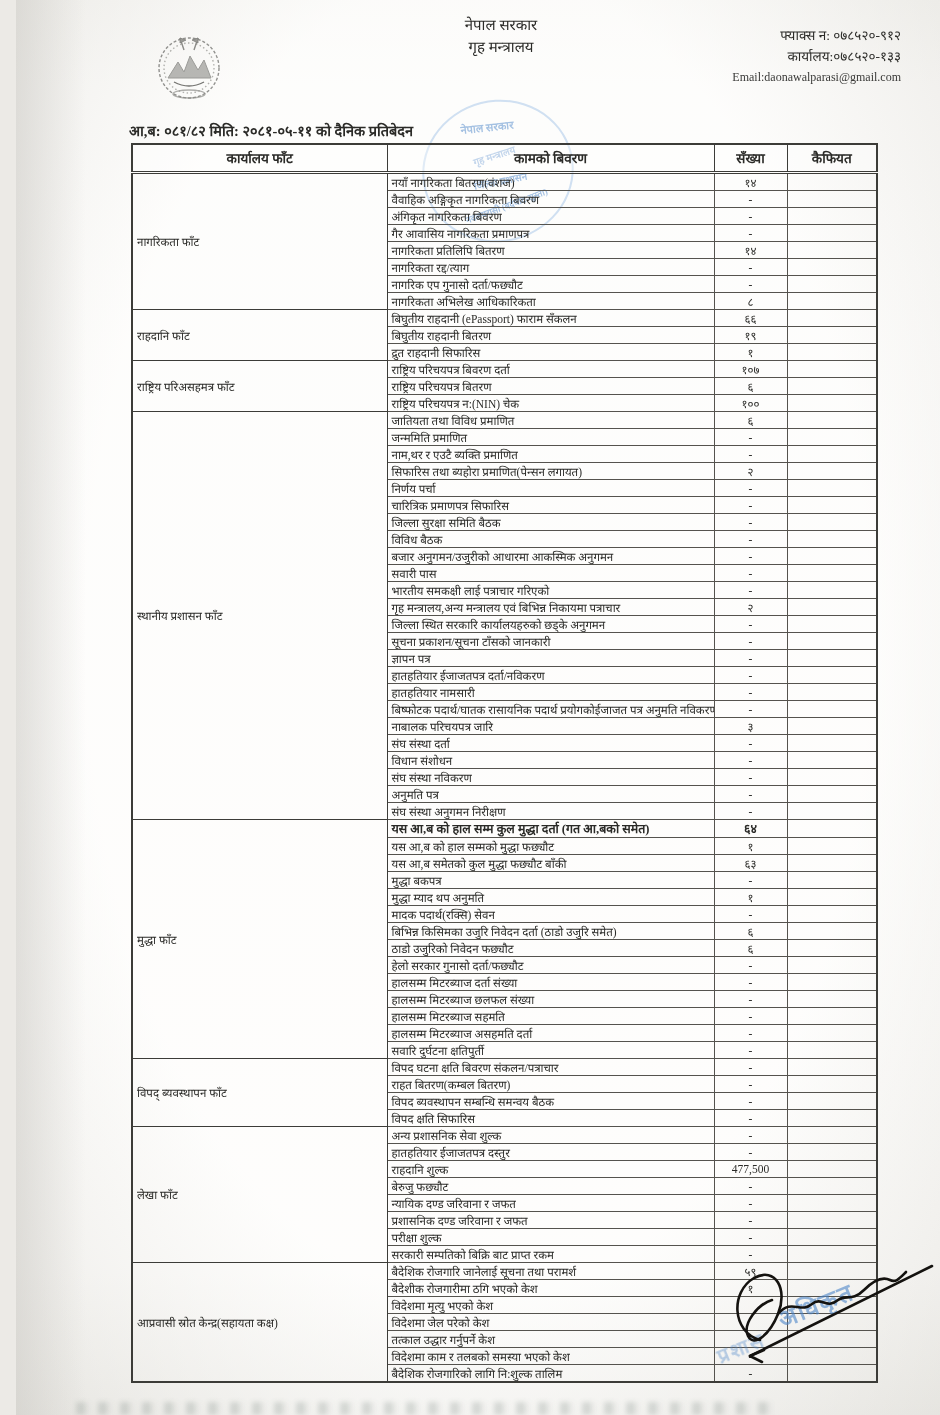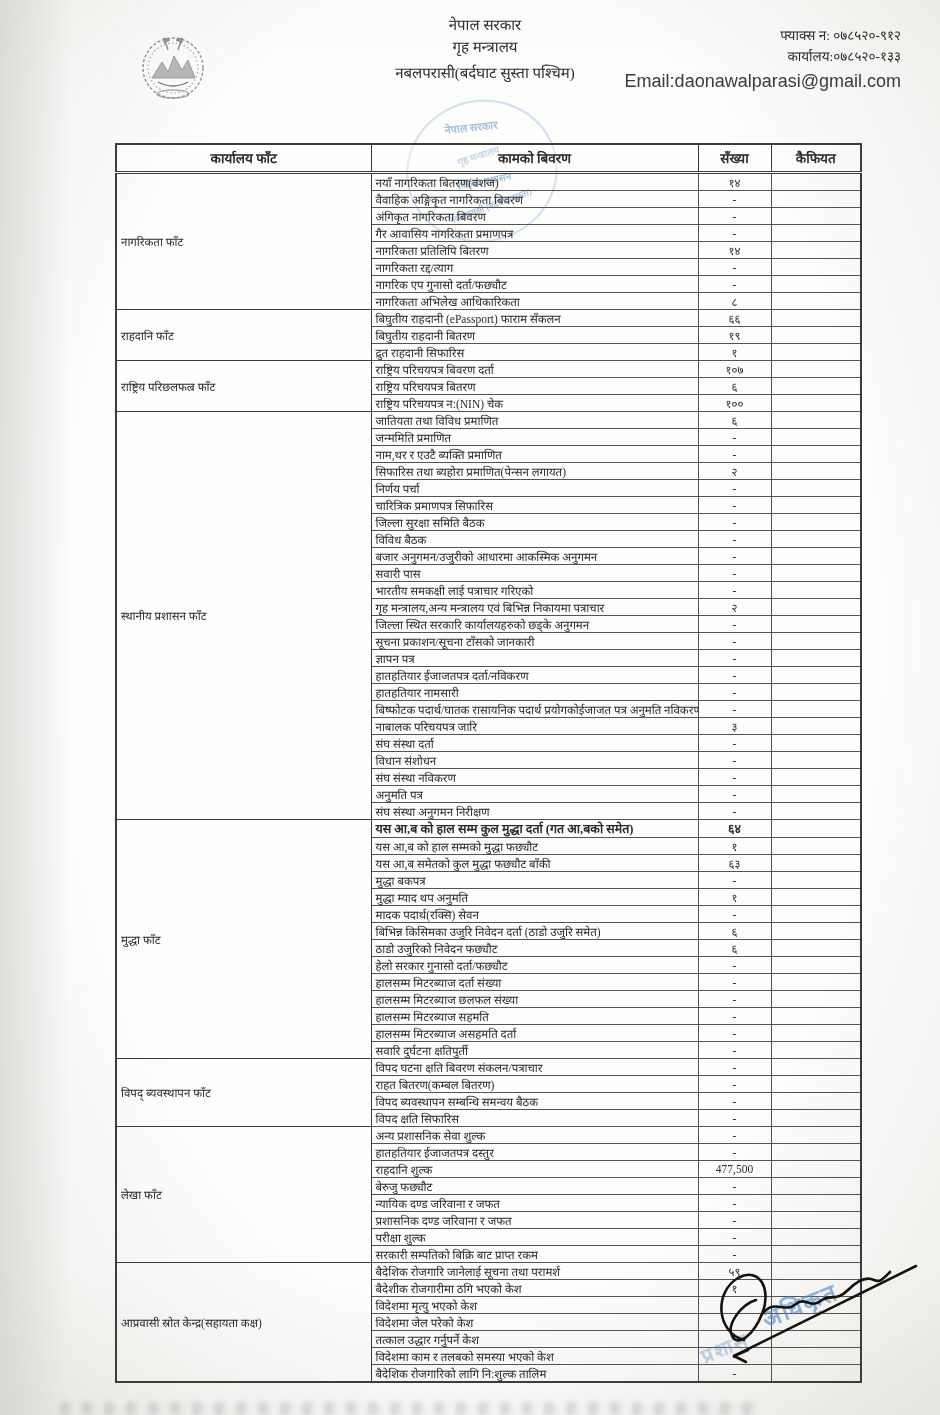--- a/index.html
+++ b/index.html
@@ -6,34 +6,35 @@
   body{
     width:940px;height:1415px;
     background:#eceae6;
     font-family:"Liberation Serif", serif;
     position:relative;overflow:hidden;
     color:#2b2b28;
   }
   .page{
     position:absolute;inset:0;
     background:linear-gradient(180deg,#f7f6f2 0%,#fbfaf7 6%,#fcfbf8 90%,#f3f2ee 100%);
+    margin-left:16px;
   }
   .page::before{
     content:"";position:absolute;inset:0;
     background:radial-gradient(ellipse at 50% 45%, rgba(255,255,255,.6) 60%, rgba(190,188,182,.25) 100%);
     pointer-events:none;
   }
   
   .hdr-center{position:absolute;left:300px;top:14px;width:370px;text-align:center;}
   .hdr-line1{font-size:15px;}
   .hdr-line2{font-size:15px;margin-top:2px;}
   .hdr-office{font-size:25px;font-weight:bold;margin-top:4px;letter-spacing:.5px;}
   .hdr-district{font-size:15px;margin-top:6px;}
   .hdr-right{position:absolute;right:39px;top:26px;text-align:right;font-size:13.5px;line-height:1.55;}
-  .hdr-right .email{font-family:Liberation Sans, sans-serif;font-size:18px;color:#3a3a38;}
+  .hdr-right .email{font-family:Liberation Serif, serif;font-size:12px;color:#3a3a38;}
   .report-line{position:absolute;left:113px;top:120px;font-size:14.5px;font-weight:bold;}
   
   .emblem{position:absolute;left:138px;top:30px;width:70px;height:76px;opacity:.85;}
   
   table.report{
     position:absolute;left:115px;top:143px;width:745px;
     border-collapse:collapse;table-layout:fixed;
     font-size:11.5px;
   }
   table.report col.c1{width:255px}
@@ -116,29 +117,29 @@
       <path d="M20 52 Q35 60 50 52" stroke="#5c5c58"></path>
       <path d="M30 20 L26 8 M40 20 L44 8" stroke="#7a7a76"></path>
       <path d="M26 8 l6 2 -6 3 Z M44 8 l-6 2 6 3 Z" fill="#8a8a86" stroke="#6a6a66" stroke-width=".8"></path>
       <ellipse cx="35" cy="64" rx="16" ry="4" stroke="#7a7a76" opacity=".7"></ellipse>
     </g>
   </svg>
 
   <div class="hdr-center">
     <div class="hdr-line1">नेपाल सरकार</div>
     <div class="hdr-line2">गृह मन्त्रालय</div>
-    <div class="hdr-district">नबलपरासी(बर्दघाट सुस्ता पश्चिम)</div>
   </div>
 
   <div class="hdr-right">
     <div>फ्याक्स न: ०७८५२०-९१२</div>
     <div>कार्यालय:०७८५२०-१३३</div>
     <div class="email">Email:daonawalparasi@gmail.com</div>
   </div>
 
+  <div class="report-line">आ,ब: ०८१/८२ मिति: २०८१-०५-११ को दैनिक प्रतिबेदन</div>
 
   <div class="round-stamp">
     <div class="ring"></div>
     <div class="t t1">नेपाल सरकार</div>
     <div class="t t2">गृह मन्त्रालय</div>
     <div class="t t3">जिल्ला प्रशासन</div>
     <div class="t t4">नवलपरासी (बर्दघाट-सुस्ता)</div>
   </div>
 
   <table class="report">
@@ -208,21 +209,21 @@
           <td class="desc">बिघुतीय राहदानी बितरण</td>
           <td class="cnt">१९</td>
           <td class="rmk"></td>
         </tr>
         <tr>
           <td class="desc">द्रुत राहदानी सिफारिस</td>
           <td class="cnt">१</td>
           <td class="rmk"></td>
         </tr>
         <tr class="sec-start">
-          <td class="sec" rowspan="3">राष्ट्रिय परिछलफल्र फाँट</td>
+          <td class="sec" rowspan="3">राष्ट्रिय परिअसहमत्र फाँट</td>
           <td class="desc">राष्ट्रिय परिचयपत्र बिवरण दर्ता</td>
           <td class="cnt">१०७</td>
           <td class="rmk"></td>
         </tr>
         <tr>
           <td class="desc">राष्ट्रिय परिचयपत्र बितरण</td>
           <td class="cnt">६</td>
           <td class="rmk"></td>
         </tr>
         <tr>

